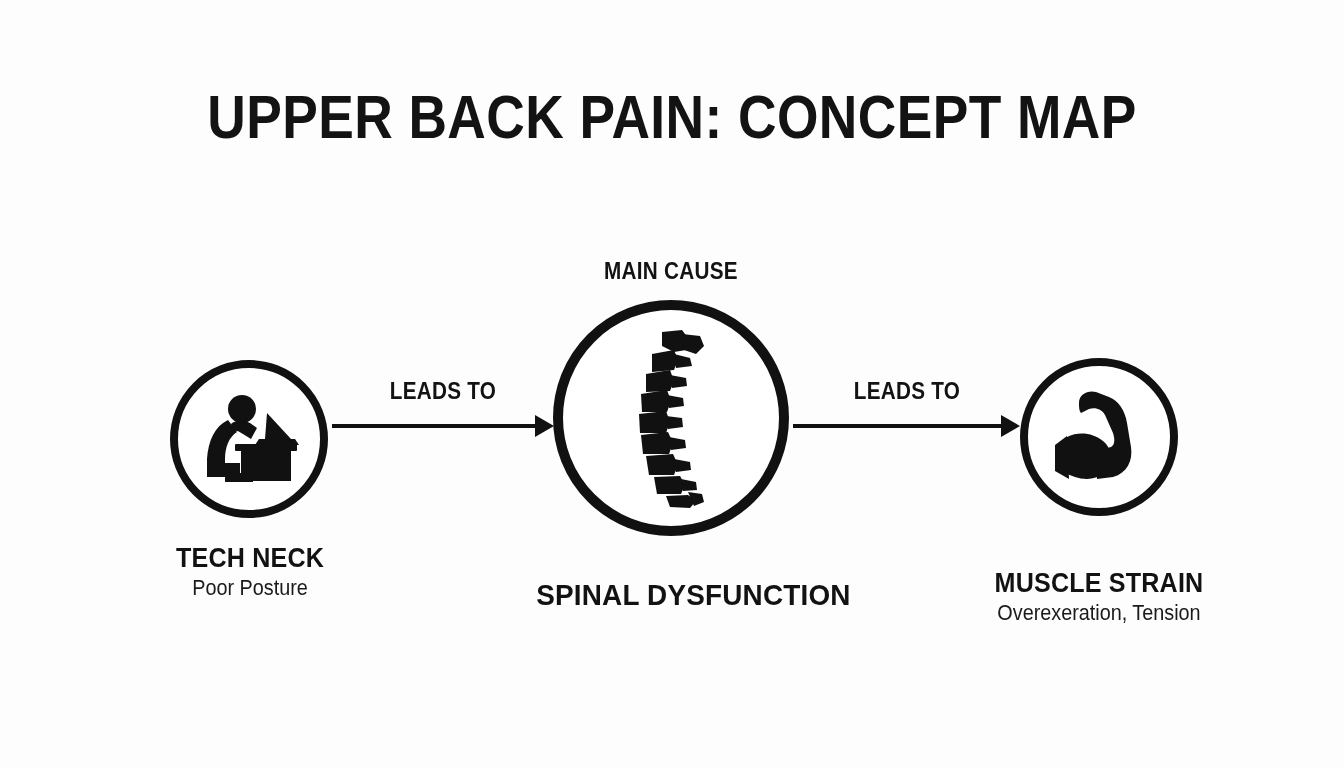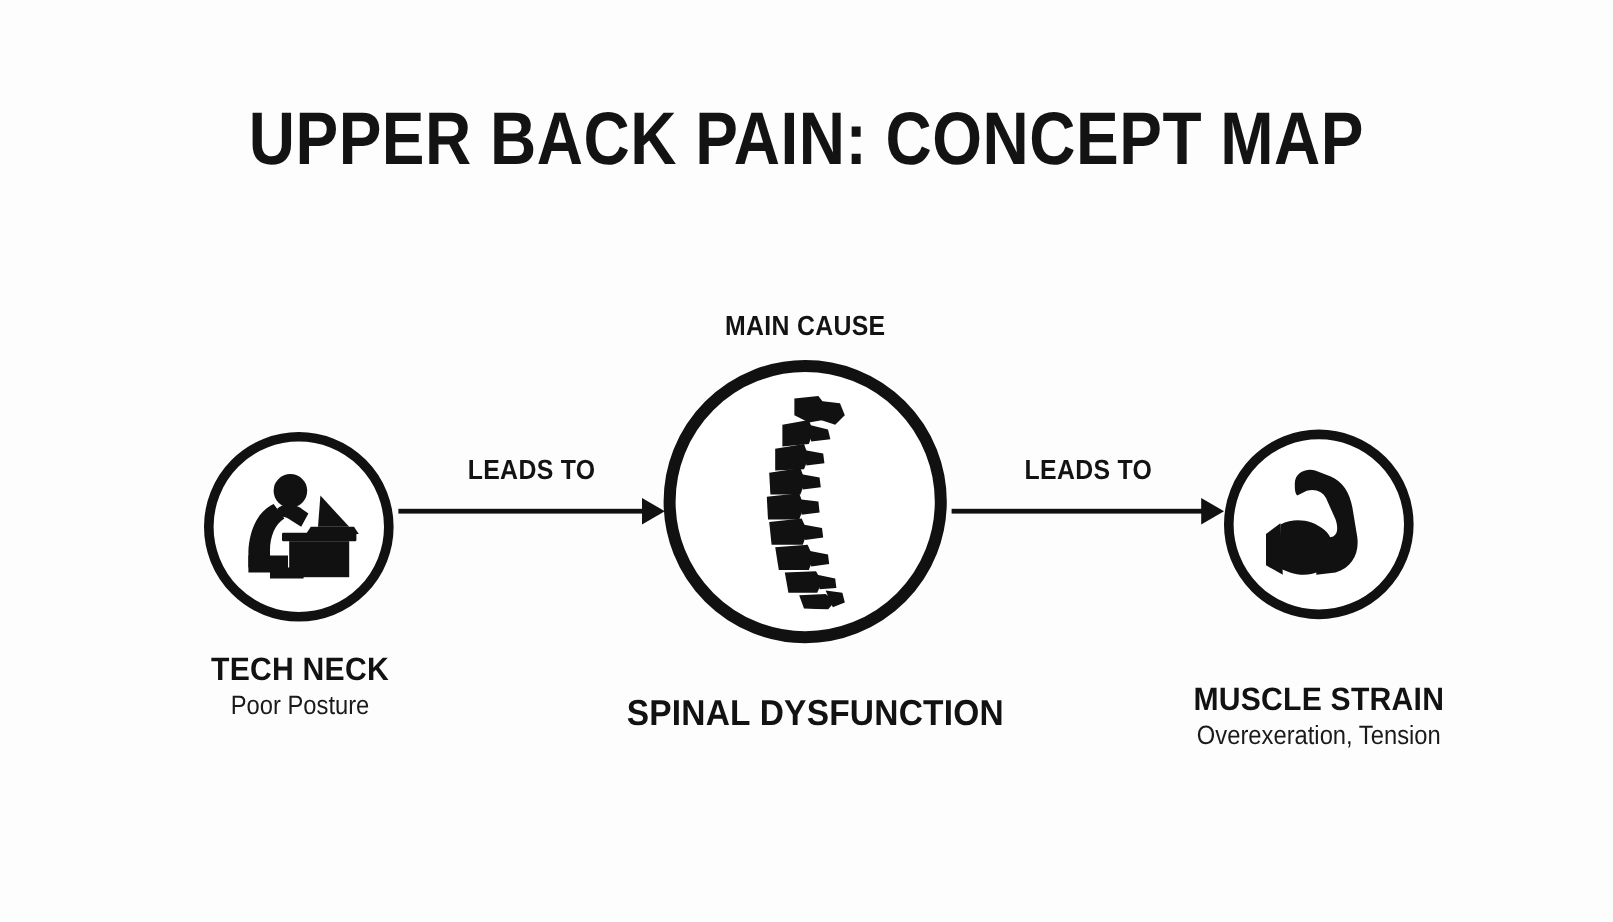--- a/index.html
+++ b/index.html
@@ -207,21 +207,21 @@
             <path d="M38 149 L64 148 L69 157 L65 166 L41 166 Z"></path>
             <path d="M65 151 L80 154 L81 162 L67 163 Z"></path>
 
             <path d="M50 168 L72 167 L80 173 L74 180 L54 179 Z"></path>
             <path d="M72 164 L86 166 L88 174 L78 178 Z"></path>
           </g>
         </svg>
       </span>
     </div>
 
-    <div class="label-block" style="left:511px; top:578px; width:320px;">
+    <div class="label-block" style="left:525px; top:578px; width:320px;">
       <div class="label-title center-title">SPINAL DYSFUNCTION</div>
     </div>
   </div>
 
   <div class="connector" style="left:793px; top:424px; width:228px;">
     <div class="conn-line" style="width:210px;"></div>
     <div class="conn-head" style="left:208px;"></div>
     <div class="conn-label" style="left:0; top:-46px; width:228px;">LEADS TO</div>
   </div>
 

